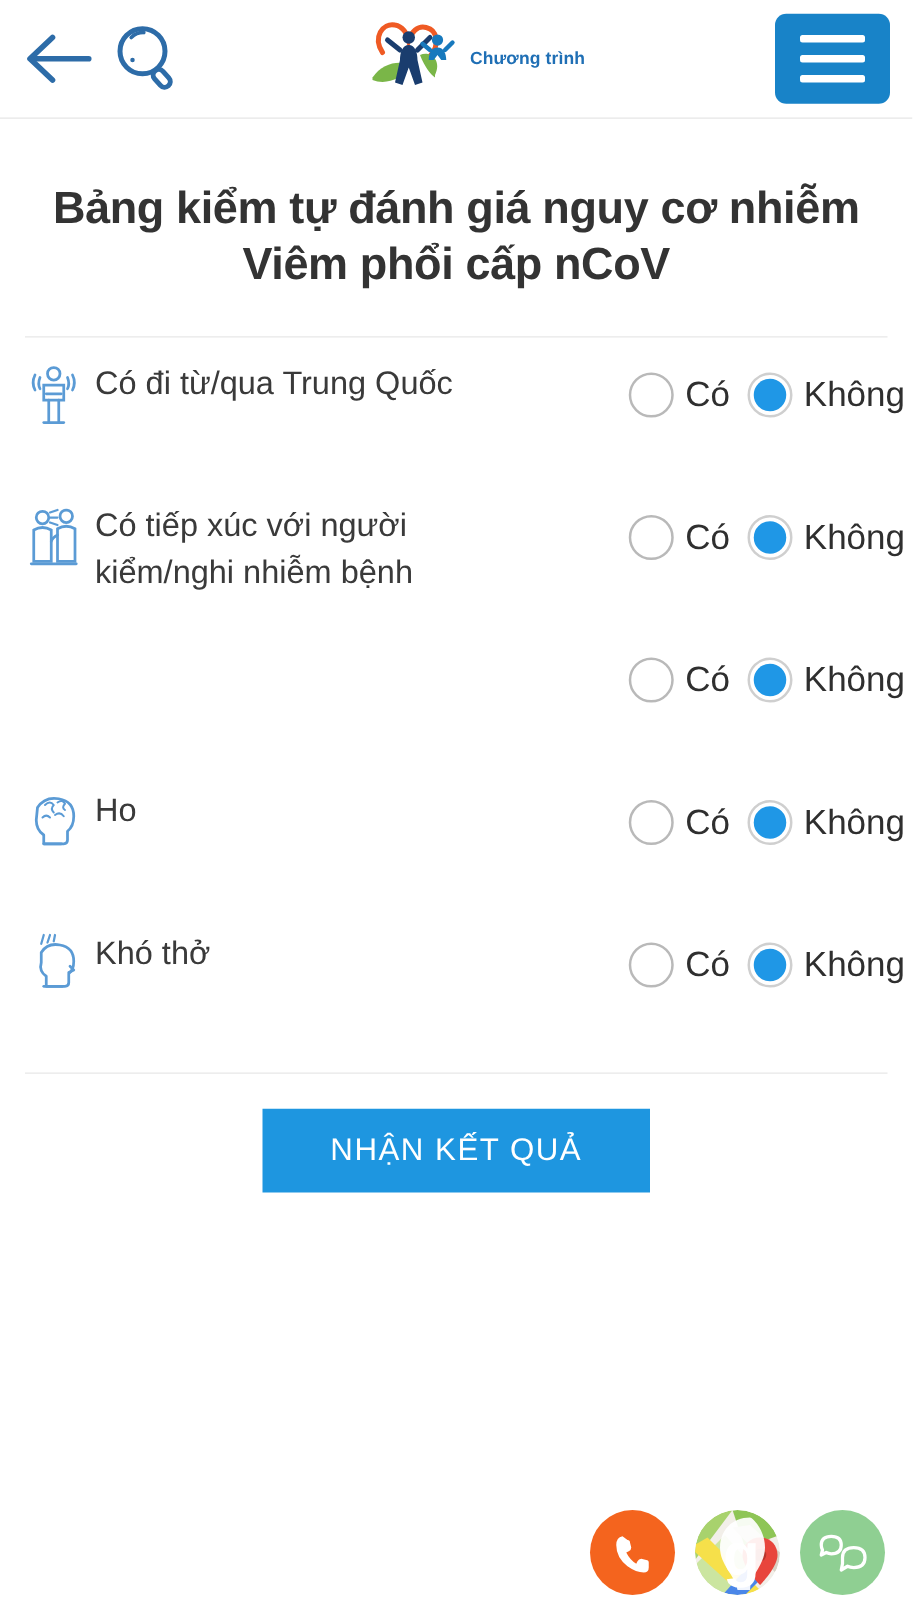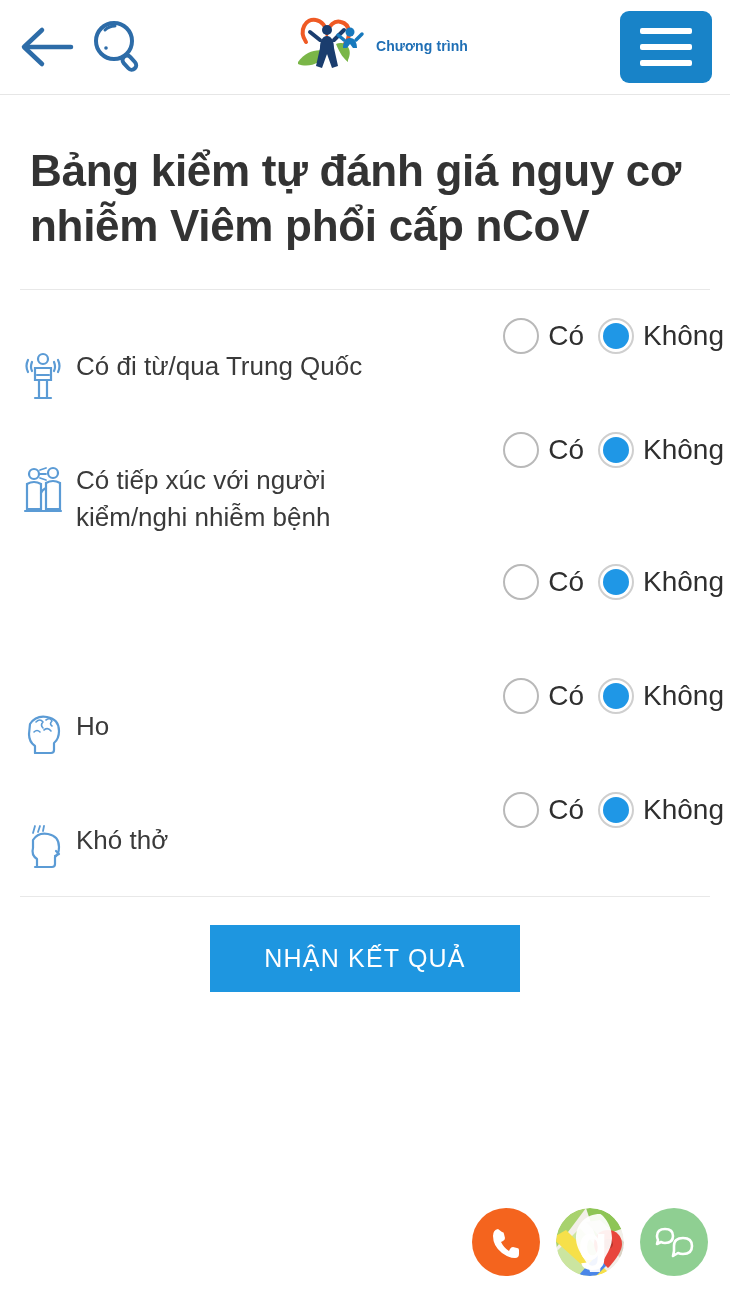--- a/index.html
+++ b/index.html
@@ -105,24 +105,24 @@
     display: block;
     width: 52px;
     height: 6px;
     background: #ffffff;
     border-radius: 2px;
   }
 
   
   .title {
     margin: 48px 30px 0 30px;
-    font-size: 44px;
+    font-size: 36px;
     font-weight: bold;
     color: #333333;
-    text-align: left;
+    text-align: center;
     line-height: 1.25;
     letter-spacing: -0.3px;
   }
 
   .divider {
     height: 1px;
     background: #e8e8e8;
     margin: 36px 20px 0 20px;
   }
 
@@ -133,21 +133,20 @@
     position: relative;
     min-height: 114px;
     padding-top: 18px;
   }
 
   .q-label {
     font-size: 26px;
     color: #3a3a3a;
     line-height: 1.42;
     padding-right: 292px;
-    margin-top: 40px;
   }
 
   .q-icon {
     float: left;
     width: 46px;
     height: 52px;
     margin-right: 10px;
     margin-top: 2px;
   }
   .q-icon svg { display: block; width: 100%; height: 100%; }

